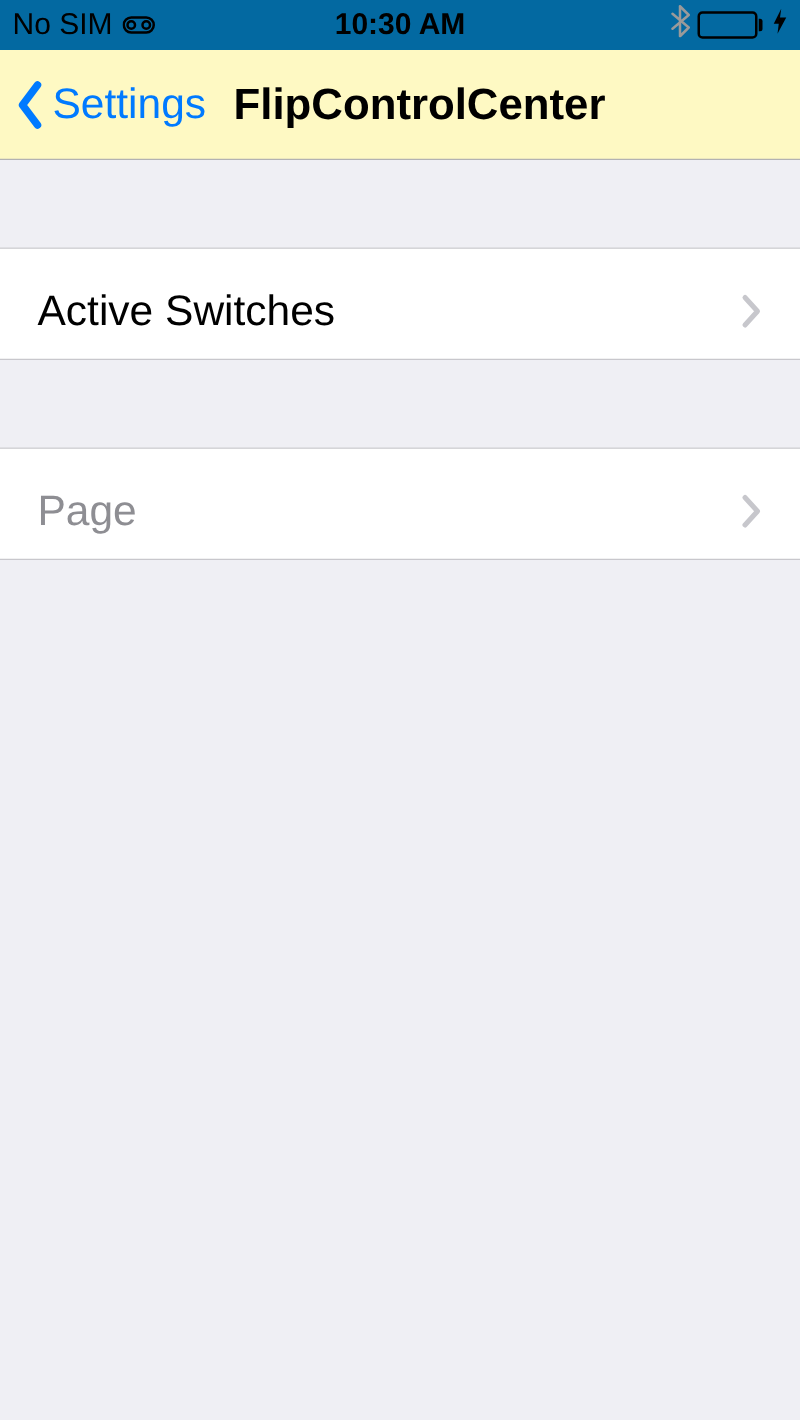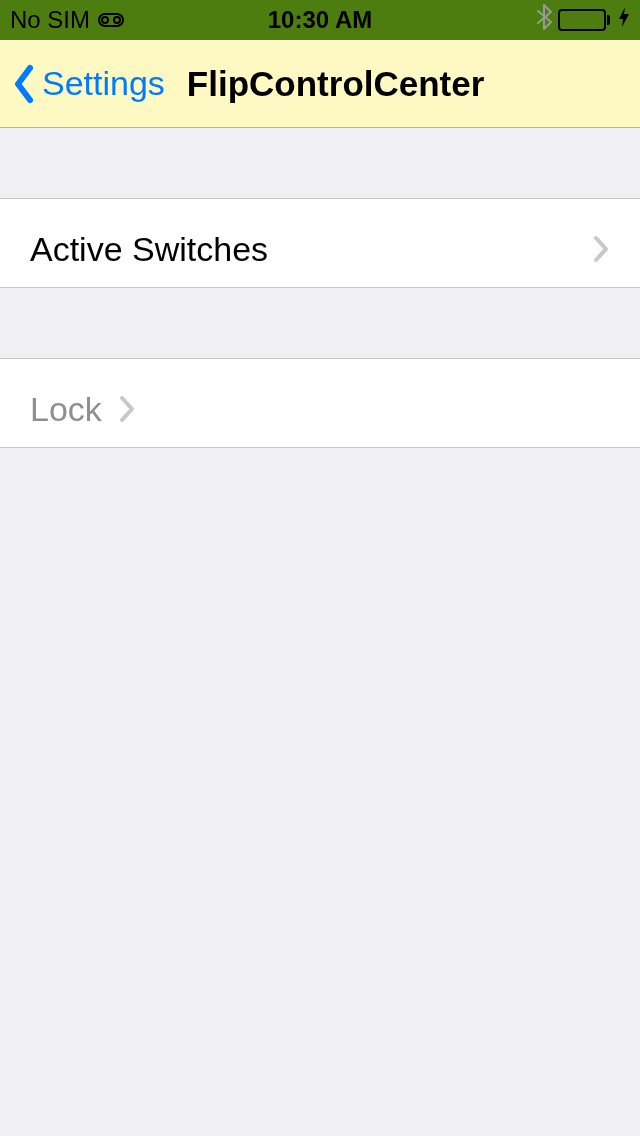--- a/index.html
+++ b/index.html
@@ -10,21 +10,21 @@
     }
     html, body {
       width: 640px;
       height: 1136px;
       background: #efeff4;
       overflow: hidden;
     }
     
     .status-bar {
       height: 40px;
-      background: #4d7c0f;
+      background: #0369a1;
       display: flex;
       align-items: center;
       justify-content: space-between;
       padding: 0 10px;
       font-size: 24px;
       color: #000;
     }
     .status-left {
       display: flex;
       align-items: center;
@@ -113,20 +113,21 @@
       background: #fff;
       border-top: 1px solid #c8c7cc;
       border-bottom: 1px solid #c8c7cc;
     }
     .table-row {
       height: 88px;
       display: flex;
       align-items: center;
       padding: 12px 30px 0 30px;
       position: relative;
+      justify-content: space-between;
     }
     .table-row + .table-row::before {
       content: "";
       position: absolute;
       top: 0;
       left: 30px;
       right: 0;
       height: 1px;
       background: #c8c7cc;
     }
@@ -203,20 +204,20 @@
         <polyline points="4,4 14,15 4,26" fill="none" stroke="#c7c7cc" stroke-width="4" stroke-linecap="round" stroke-linejoin="round"></polyline>
       </svg>
     </span>
   </div>
 </div>
 
 <div class="group-spacer"></div>
 
 <div class="table-group">
   <div class="table-row">
-    <span class="row-value">Lock</span>
+    <span class="row-value">Page</span>
     <span class="disclosure">
       <svg width="18" height="30" viewBox="0 0 18 30">
         <polyline points="4,4 14,15 4,26" fill="none" stroke="#c7c7cc" stroke-width="4" stroke-linecap="round" stroke-linejoin="round"></polyline>
       </svg>
     </span>
   </div>
 </div>
 
 </body></html>

